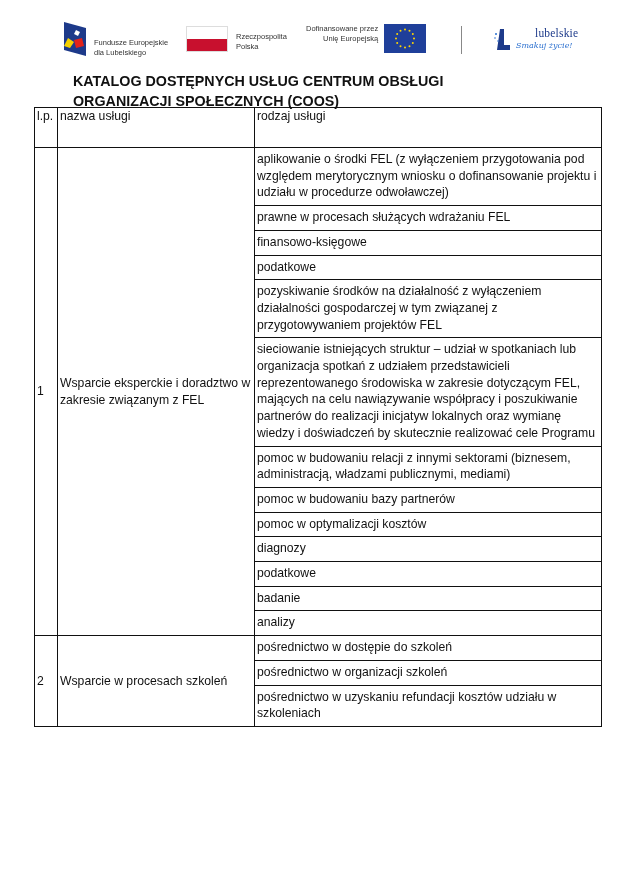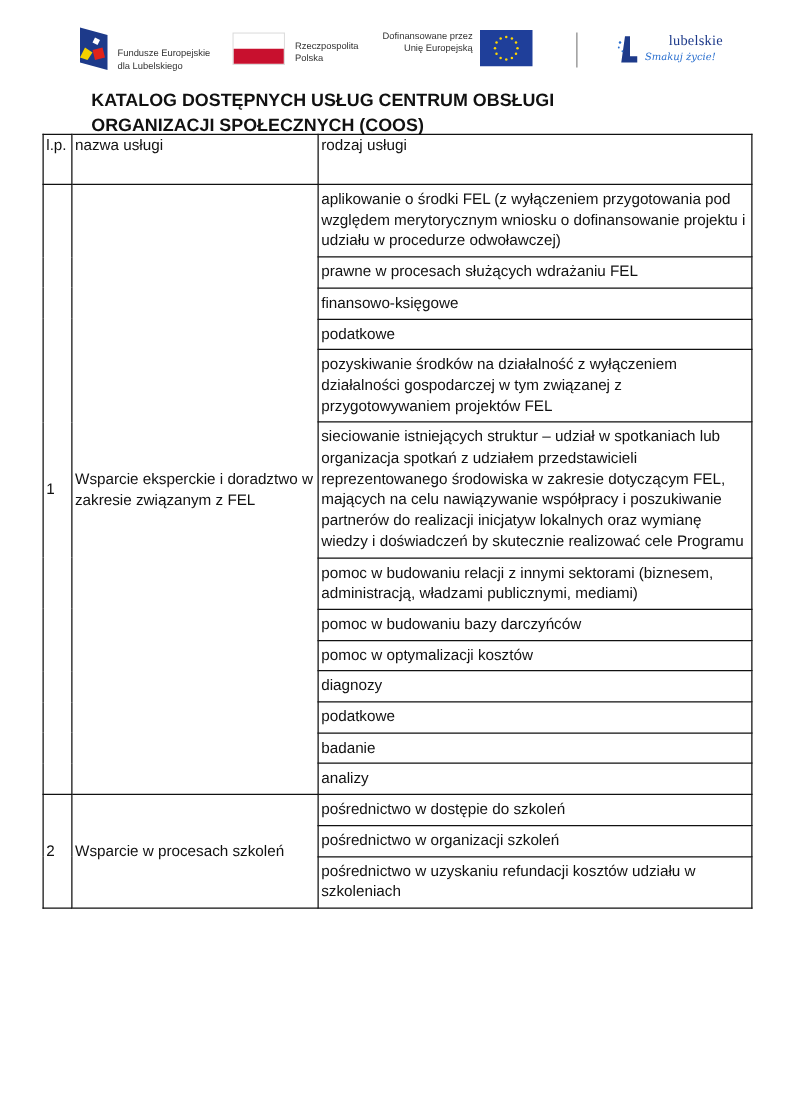--- a/index.html
+++ b/index.html
@@ -141,21 +141,21 @@
   <tr>
         <td class="svc">pozyskiwanie środków na działalność z wyłączeniem działalności gospodarczej w tym związanej z przygotowywaniem projektów FEL</td>
       </tr>
   <tr>
         <td class="svc">sieciowanie istniejących struktur – udział w spotkaniach lub organizacja spotkań z udziałem przedstawicieli reprezentowanego środowiska w zakresie dotyczącym FEL, mających na celu nawiązywanie współpracy i poszukiwanie partnerów do realizacji inicjatyw lokalnych oraz wymianę wiedzy i doświadczeń by skutecznie realizować cele Programu</td>
       </tr>
   <tr>
         <td class="svc">pomoc w budowaniu relacji z innymi sektorami (biznesem, administracją, władzami publicznymi, mediami)</td>
       </tr>
   <tr>
-        <td class="svc">pomoc w budowaniu bazy darczyńców</td>
+        <td class="svc">pomoc w budowaniu bazy partnerów</td>
       </tr>
   <tr>
         <td class="svc">pomoc w optymalizacji kosztów</td>
       </tr>
   <tr>
         <td class="svc">diagnozy</td>
       </tr>
   <tr>
         <td class="svc">podatkowe</td>
       </tr>

